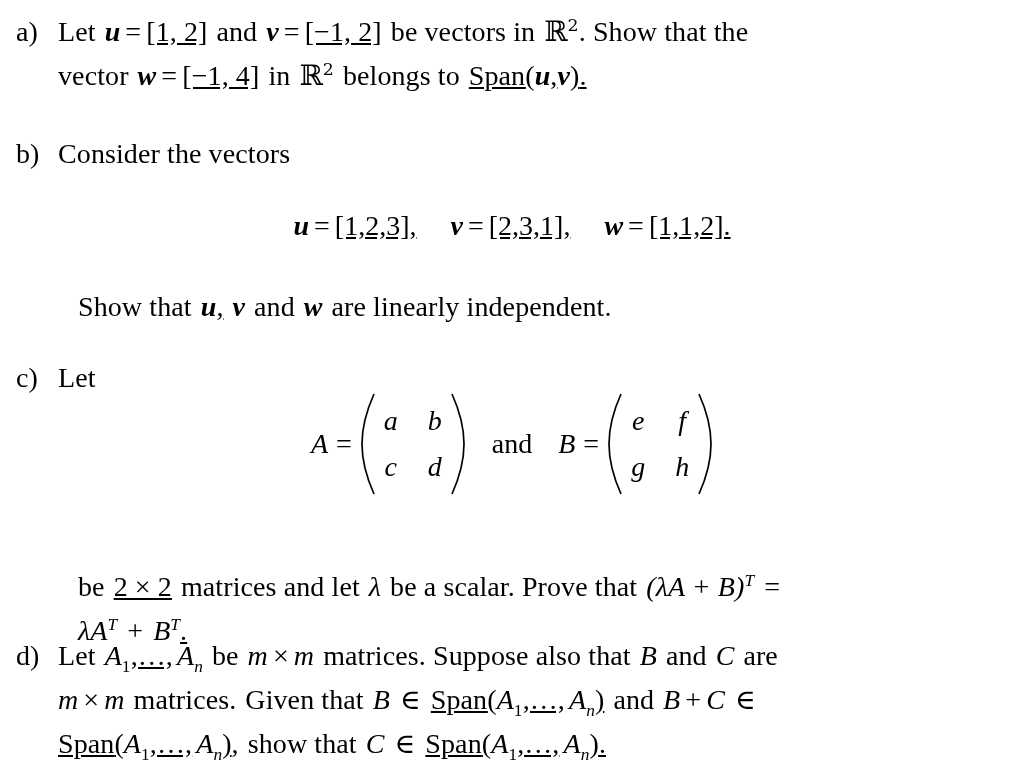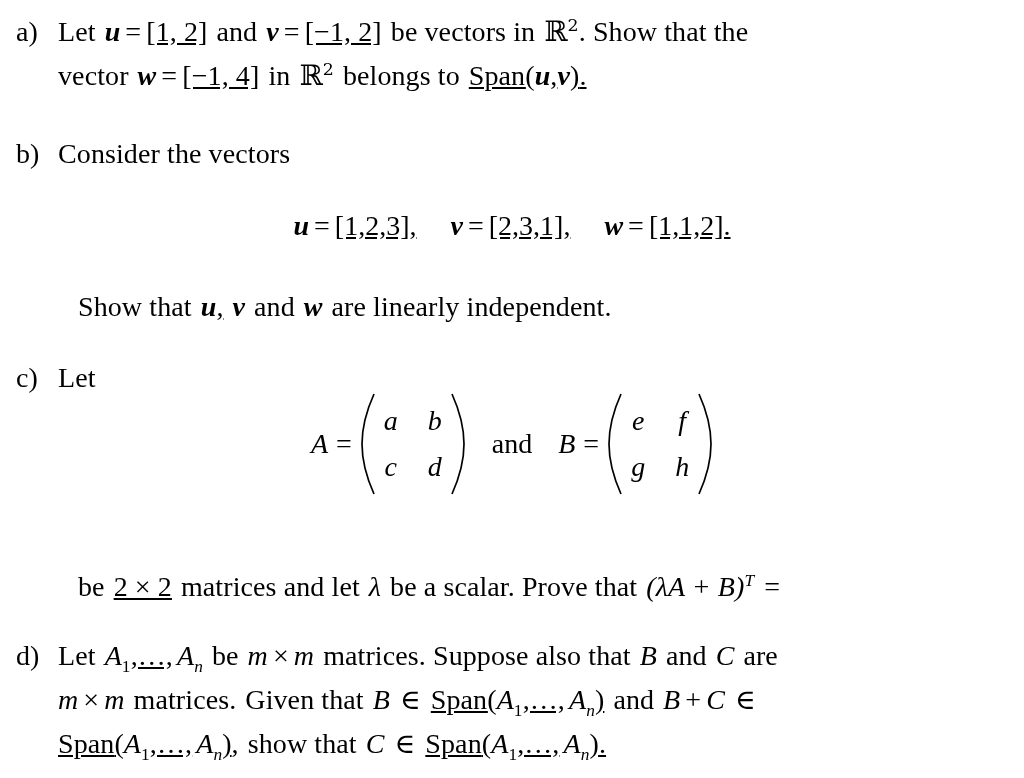--- a/index.html
+++ b/index.html
@@ -230,20 +230,23 @@
         </span>
       </span>
 
     </div>
   </div>
 
   <div class="blk-c-txt">
     <div class="line indent">
       <span>be</span><span class="sp-med"></span><span class="mn">2 × 2</span><span class="sp-med"></span><span>matrices and let</span><span class="sp-med"></span><span class="mi">λ</span><span class="sp-med"></span><span>be a scalar.  Prove that</span><span class="sp-med"></span><span class="mi">(λA + B)</span><sup class="tp">T</sup><span class="sp-med"></span><span class="mop">=</span>
     </div>
+    <div class="line indent">
+      <span class="mi">λ</span><span class="mi">A</span><sup class="tp">T</sup><span class="sp-med"></span><span class="mop">+</span><span class="sp-med"></span><span class="mi">B</span><sup class="tp">T</sup><span class="mn">.</span>
+    </div>
   </div>
 
   <div class="blk-d">
     <div class="item">
       <span class="item-label">d)</span>
 
       <div class="line">
         <span>Let</span><span class="sp-med"></span><span class="mi">A</span><sub class="sbn">1</sub><span class="mn">,…,</span><span class="sp-thin"></span><span class="mi">A</span><sub class="sb">n</sub><span class="sp-med"></span><span>be</span><span class="sp-med"></span><span class="mi">m</span><span class="sp-thin"></span><span class="mop">×</span><span class="sp-thin"></span><span class="mi">m</span><span class="sp-med"></span><span>matrices.  Suppose also that</span><span class="sp-med"></span><span class="mi">B</span><span class="sp-med"></span><span>and</span><span class="sp-med"></span><span class="mi">C</span><span class="sp-med"></span><span>are</span>
       </div>
 

